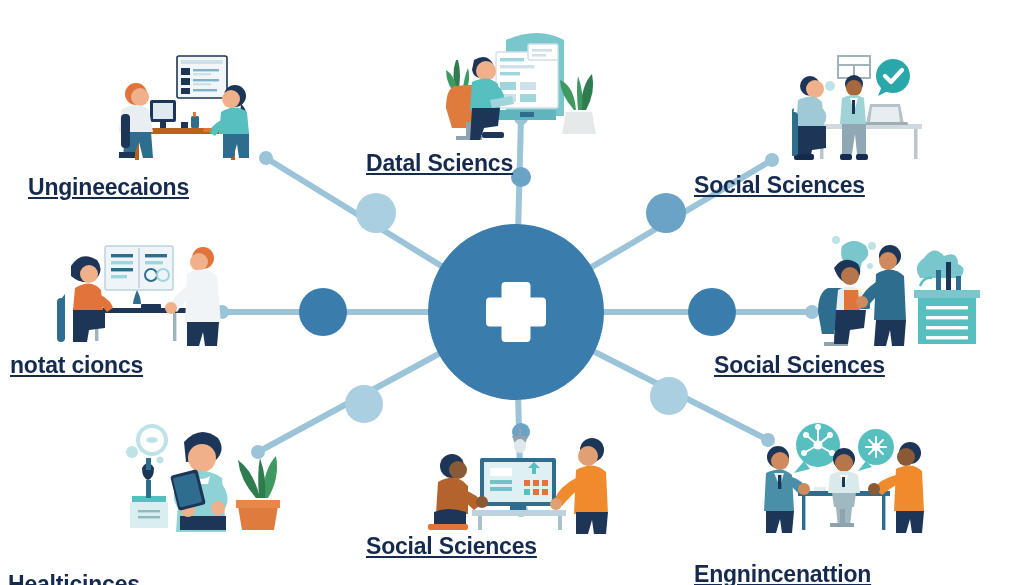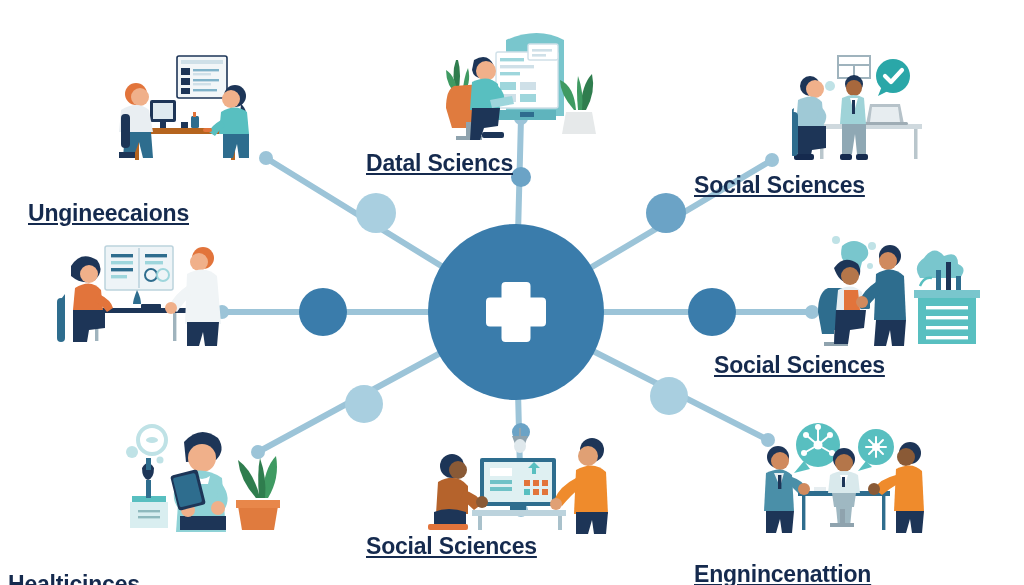--- a/index.html
+++ b/index.html
@@ -362,26 +362,27 @@
     <path d="M10 88 h28 l-2 22 h-10 l-2 -14 -4 14 h-10z" fill="#1d3557"></path>
 
     <circle cx="154" cy="30" r="11" fill="#1d3557"></circle>
     <circle cx="150" cy="34" r="9" fill="#8a5a36"></circle>
     <path d="M140 46 q16 -8 26 2 l2 40 h-30z" fill="#ef8b2c"></path>
     <path d="M140 52 q-16 4 -22 14 l8 6 q10 -8 14 -10z" fill="#ef8b2c"></path>
     <circle cx="118" cy="66" r="6" fill="#8a5a36"></circle>
     <path d="M140 88 h28 l-2 22 h-10 l-2 -14 -4 14 h-10z" fill="#1d3557"></path>
   </svg>
 
-  <div class="label" style="left:28px;top:174px;width:310px;margin-top:26px;">Ungineecaions</div>
+  <div class="label" style="left:28px;top:174px;width:310px;">Ungineecaions</div>
 
   <div class="label" style="left:366px;top:150px;width:310px;">Datal Sciencs</div>
 
   <div class="label" style="left:694px;top:172px;width:320px;">Social Sciences</div>
 
+  <div class="label" style="left:10px;top:352px;width:300px;">notat cioncs</div>
 
   <div class="label" style="left:714px;top:352px;width:310px;">Social Sciences</div>
 
   <div class="label" style="left:8px;top:533px;width:320px;margin-top:38px;">Healticinces</div>
 
   <div class="label" style="left:366px;top:533px;width:310px;">Social Sciences</div>
 
   <div class="label" style="left:694px;top:561px;width:320px;">Engnincenattion</div>
 
 </div>

